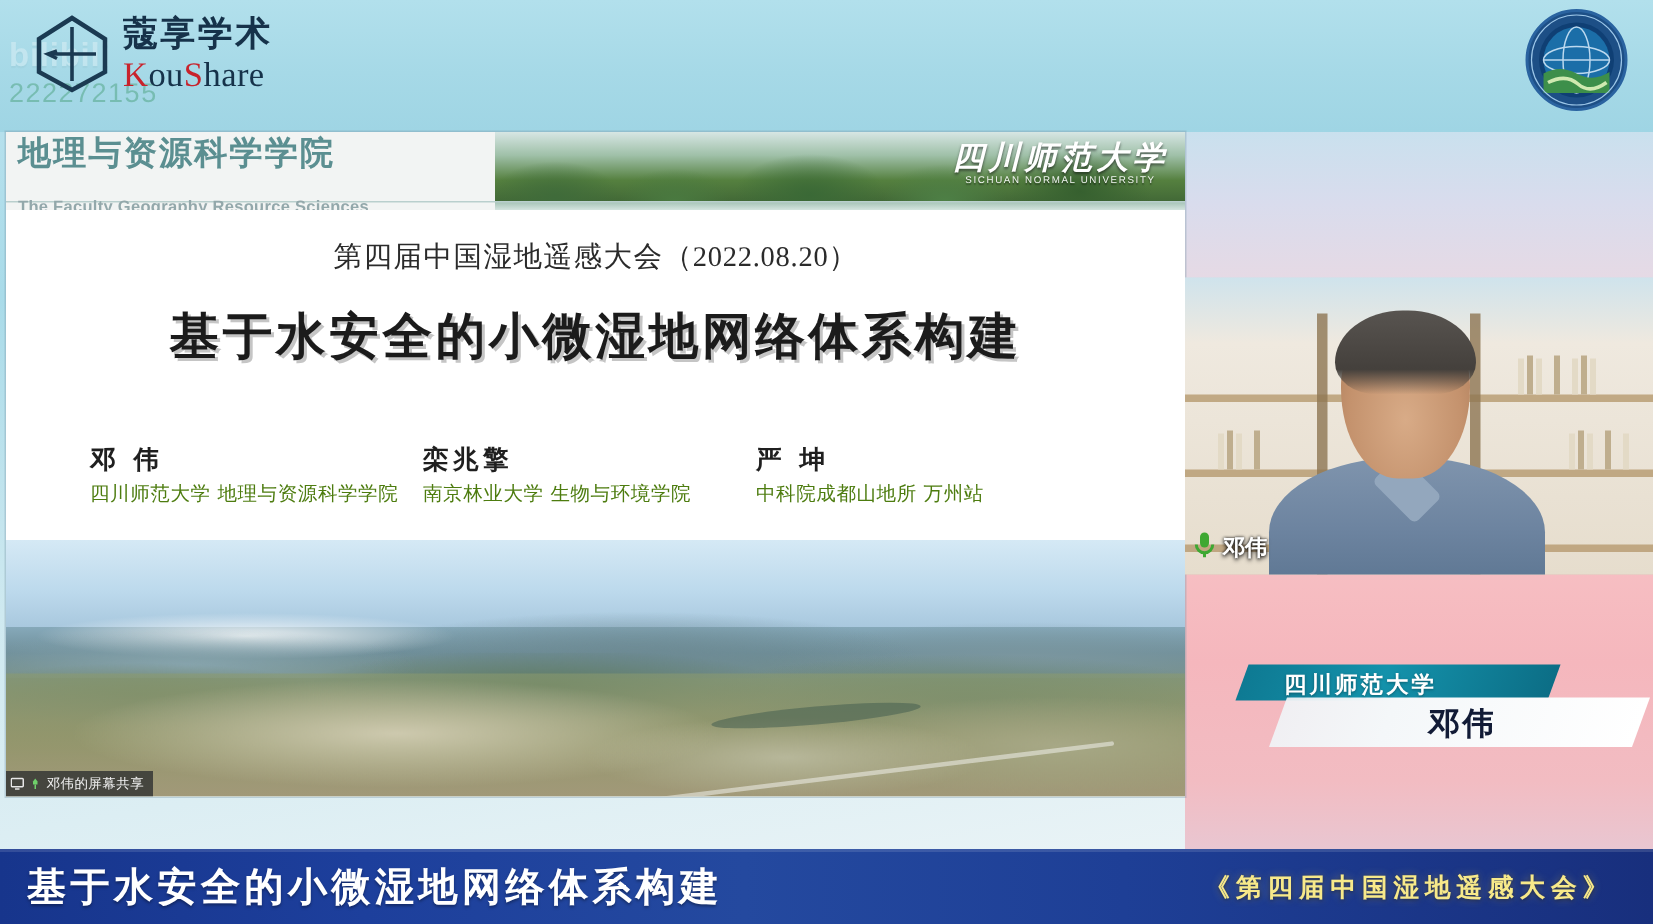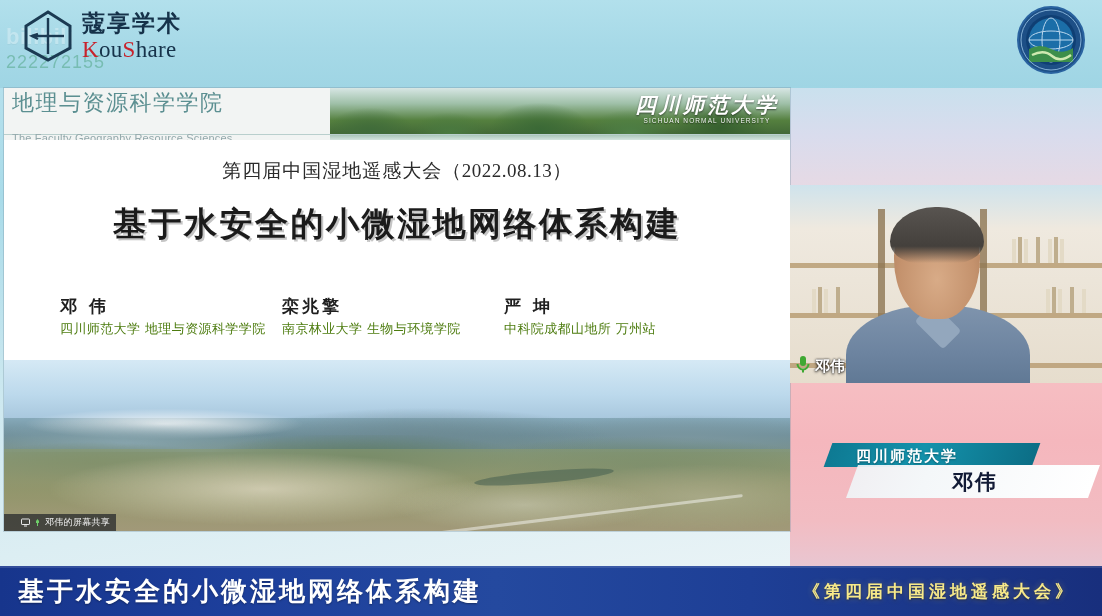--- a/index.html
+++ b/index.html
@@ -105,21 +105,21 @@
     font-family: "Liberation Serif", "DejaVu Serif", serif;
     font-style: italic;
     text-shadow: 0 1px 2px rgba(0,0,0,.55);
     line-height: 1.05;
   }
   .univ-en {
     font-size: 6.5px; color: #f0f5f0; letter-spacing: 1.1px; margin-top: 1px;
     text-shadow: 0 1px 1px rgba(0,0,0,.5);
   }
   .faculty {
-    position: absolute; left: 8px; top: 2px; z-index: 3;
+    position: absolute; left: 8px; top: 2px; z-index: 3; font-weight: bold;
   }
   .faculty-cn {
     font-size: 22px; color: #5b8f91; letter-spacing: 1.5px; line-height: 1.2;
     font-family: "DejaVu Sans", "Liberation Sans", sans-serif;
   }
   .faculty-en {
     font-size: 11px; color: #93a8ab; letter-spacing: .2px; margin-top: 16px;
   }
   .head-rule {
     position: absolute; left: 0; bottom: 5px; width: 100%; height: 1px;
@@ -203,21 +203,21 @@
     position:absolute; left: 470px; bottom: 48px; width: 140px; height: 12px;
     background: rgba(70,95,80,.55); border-radius: 50%;
     transform: rotate(-5deg);
   }
 
   
   .share-label {
     position: absolute; left: 0; bottom: 0; z-index: 6;
     background: rgba(35,38,42,.72);
     color: #f2f2f2; font-size: 9px;
-    padding: 2px 6px 2px 17px;
+    padding: 2px 6px 2px 3px;
     display: flex; align-items: center; gap: 3px;
     letter-spacing: .3px;
   }
   .share-label .ico { width: 9px; height: 9px; display:block; }
 
   
   .video {
     position: absolute; left: 790px; top: 185px; width: 312px; height: 198px;
     overflow: hidden;
     background: linear-gradient(180deg, #cfe1ea 0%, #e4ded2 18%, #d9cfbe 100%);
@@ -378,21 +378,21 @@
       </div>
       <div class="faculty">
         <div class="faculty-cn">地理与资源科学学院</div>
         <div class="faculty-en">The Faculty Geography Resource Sciences</div>
       </div>
       <div class="head-rule"></div>
     </div>
 
     <div class="slide-body">
       <div class="conf-line">
-        <span>第四届中国湿地遥感大会</span><span class="date">（2022.08.13）</span>
+        <span>第四届中国湿地遥感大会</span><span class="date">（2022.08.20）</span>
       </div>
 
       <div class="main-title">基于水安全的小微湿地网络体系构建</div>
 
       <div class="authors">
         <div class="author">
           <div class="author-name">邓 伟</div>
           <div class="author-affil">四川师范大学 地理与资源科学学院</div>
         </div>
         <div class="author">

